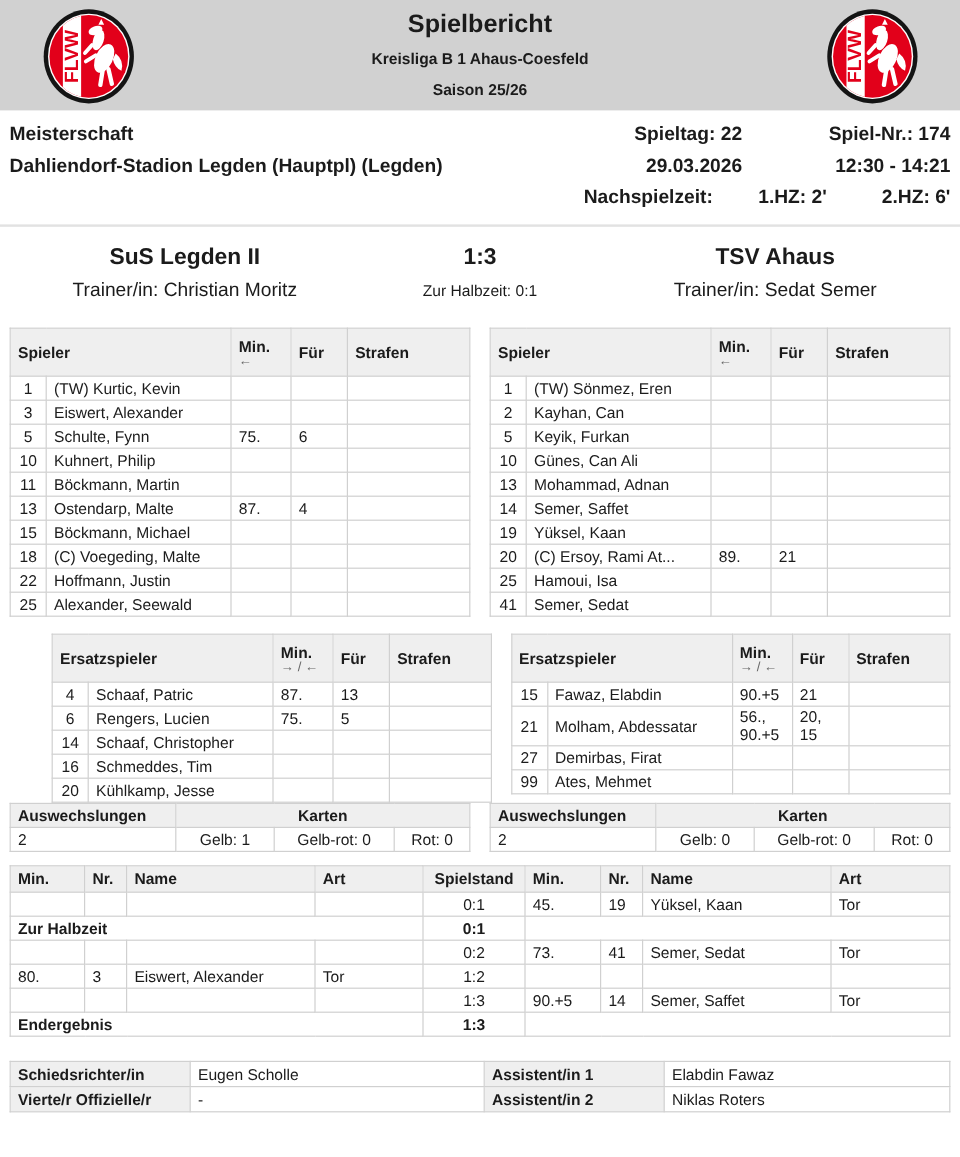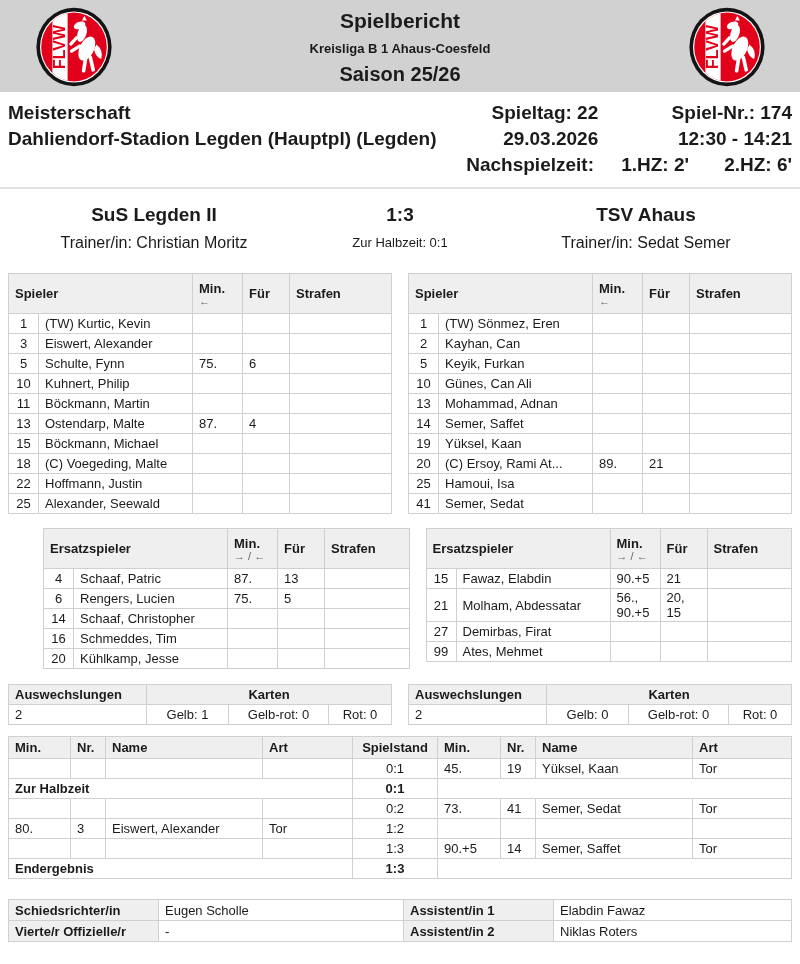--- a/index.html
+++ b/index.html
@@ -3,27 +3,27 @@
 <meta charset="utf-8">
 <style>
   * { box-sizing: border-box; margin: 0; padding: 0; }
   html,body { width: 800px; background: #ffffff; }
   body { font-family: "Liberation Sans", "DejaVu Sans", sans-serif; color: #1b1b1b; height: 964px; overflow: hidden; }
 
   
   .banner { position: relative; height: 92px; background: #d1d1d1; text-align: center; padding-top: 7px; }
   .banner .t1 { font-size: 21px; font-weight: bold; line-height: 28px; }
   .banner .t2 { font-size: 13px; font-weight: bold; line-height: 27px; }
-  .banner .t3 { font-size: 20px; font-weight: bold; line-height: 25px; }
+  .banner .t3 { font-size: 13px; font-weight: bold; line-height: 25px; }
   .logo { position: absolute; top: 7px; width: 82px; height: 80px; }
   .logo.left { left: 33px; }
   .logo.right { right: 32px; }
 
   
-  .meta { display: flex; justify-content: space-between; padding: 8px 8px 0 8px; font-weight: bold; font-size: 19px; }
+  .meta { display: flex; justify-content: space-between; padding: 8px 8px 0 8px; font-weight: bold; font-size: 16px; }
   .meta .lines > div { line-height: 26px; }
   .meta .right .mrow { display: flex; justify-content: space-between; }
   .mw1 { width: 132px; text-align: right; }
   .mw2 { width: 125px; text-align: right; }
   .mw3 { width: 95px;  text-align: right; }
   .mw4 { width: 103px; text-align: right; }
 
   .divider { border: none; border-top: 2px solid #e2e2e2; margin-top: 9px; }
 
   
@@ -36,21 +36,21 @@
   .halftime { font-size: 13px; line-height: 30px; }
 
   
   .cols { display: flex; gap: 16px; padding: 0 8px; }
   .cols > div { flex: 1; }
   table { border-collapse: collapse; table-layout: fixed; width: 100%; font-size: 13px; }
   td, th { border: 1px solid #d0d0d0; padding: 1px 6px; height: 20px; overflow: hidden; white-space: nowrap; text-align: left; vertical-align: middle; }
   th { background: #efefef; font-weight: bold; }
   .squads { margin-top: 15px; }
   .subs-block { margin-top: 14px; padding-left: 43px; }
-  .cards-block { margin-top: 15px; }
+  .cards-block { }
   .h-tall th { height: 40px; }
   .h-min .arr { display: block; font-size: 11px; font-weight: normal; color: #666; line-height: 10px; }
   .c-nr { text-align: center; padding: 1px 2px; }
   .c-min, .c-fuer { white-space: pre-line; }
 
   
   .cards td.center, .cards th.center { text-align: center; }
 
   
   .goals-block { margin-top: 11px; padding: 0 8px; }

